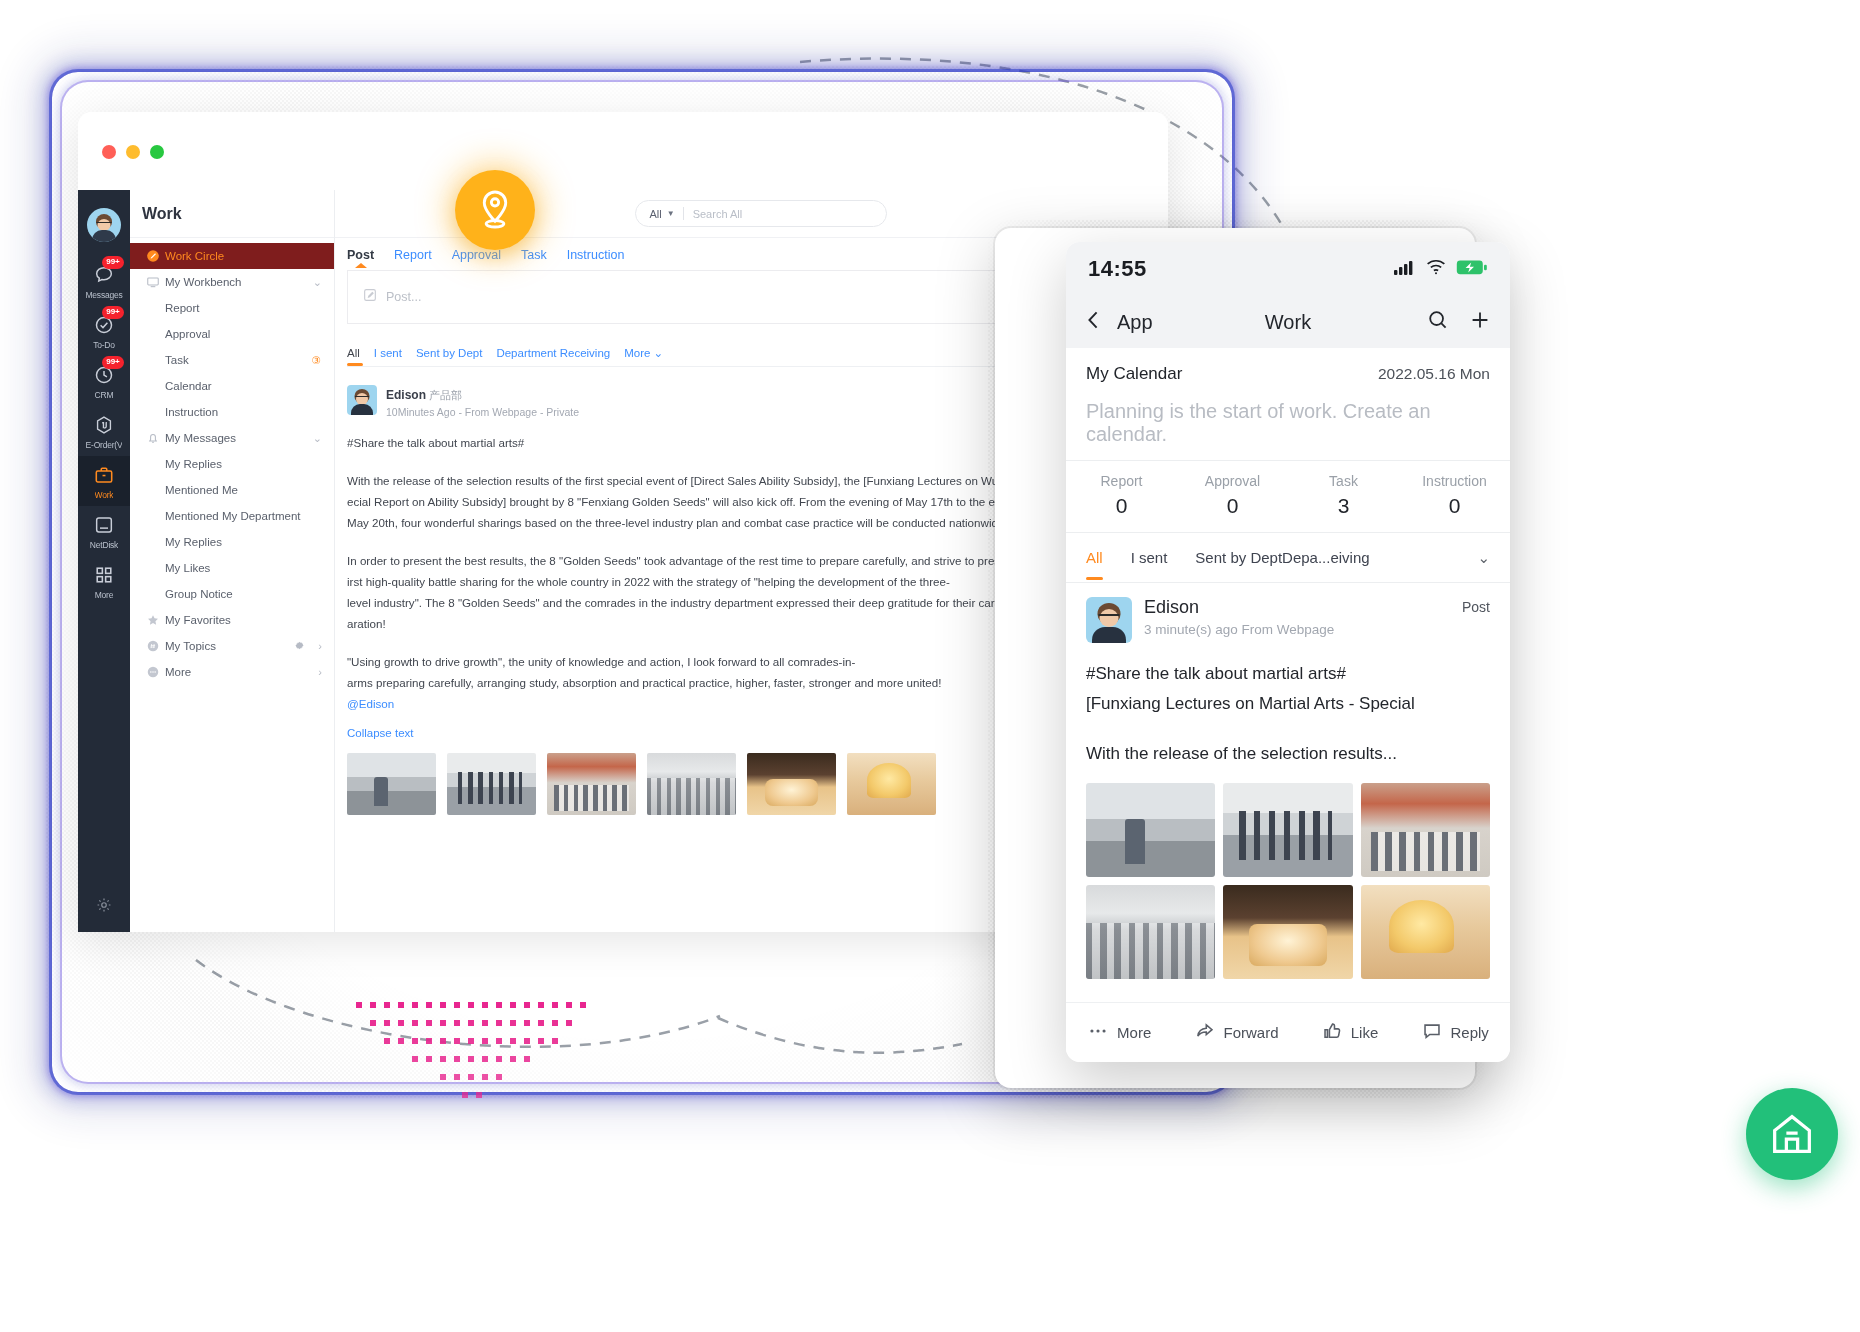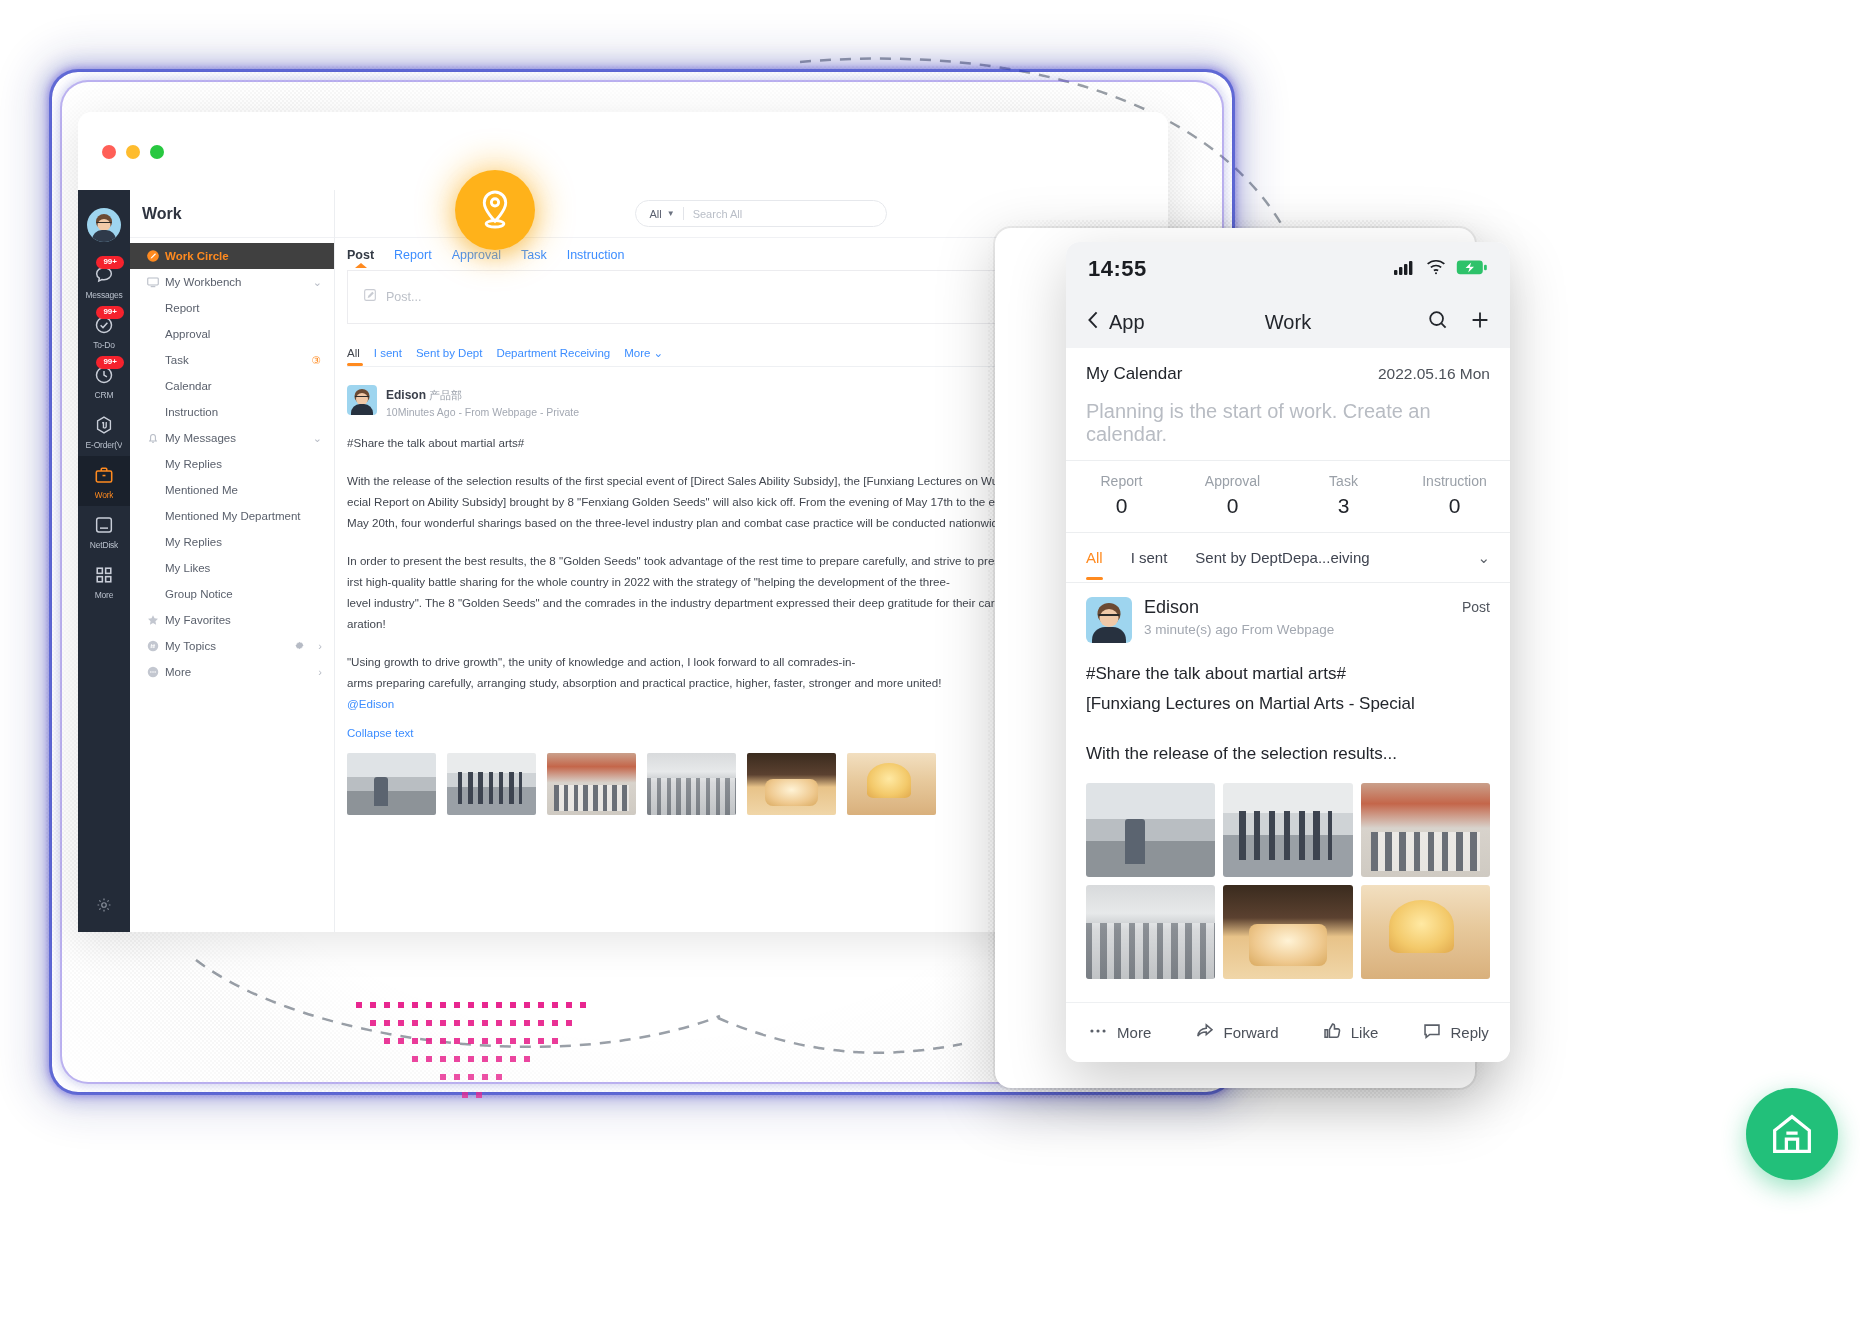--- a/index.html
+++ b/index.html
@@ -91,36 +91,36 @@
   .rail-item .lbl {
     font-size: 8.5px; margin-top: 2px; color: #b9c0cc; letter-spacing: -0.2px;
     white-space: nowrap; overflow: hidden; max-width: 50px; text-align:center;
   }
   .rail-item.active { background: #1a212c; }
   .rail-item.active .lbl { color: #ff8a1f; }
   .badge {
     position: absolute; right: 6px; top: 0px;
     background: #f5222d; color: #fff; font-size: 8px; line-height: 12px;
     height: 13px; min-width: 22px; border-radius: 7px; text-align: center;
-    padding: 0 7px; font-weight: bold;
+    padding: 0 1px; font-weight: bold;
   }
   .rail-gear { position: absolute; bottom: 14px; left: 50%; transform: translateX(-50%); opacity: .75; }
 
   
   .sidebar { width: 205px; background: #fff; border-right: 1px solid #eceef1; }
   .sidebar-head {
     height: 48px; display: flex; align-items: center; padding-left: 12px;
     font-size: 16px; font-weight: bold; color: #2f3440; border-bottom: 1px solid #f0f1f4;
   }
   .menu { padding-top: 5px; }
   .menu-row {
     height: 26px; display: flex; align-items: center; position: relative;
     padding-left: 16px; font-size: 11.5px; color: #5a606c; cursor: pointer;
   }
-  .menu-row.sel { background: #404040; color: #ff8a1f; font-weight: 700; }
+  .menu-row.sel { background: #7f1d1d; color: #ff8a1f; font-weight: 400; }
   .menu-row .mi { width: 17px; display: inline-flex; align-items: center; justify-content: flex-start; }
   .menu-row .mtxt { margin-left: 2px; white-space: nowrap; }
   .menu-row.sub .mtxt { margin-left: 19px; }
   .menu-row .chev { position: absolute; right: 12px; color: #b6bbc5; font-size: 11px; }
   .menu-row .cnt { position: absolute; right: 13px; color: #ff8a1f; font-size: 10.5px; }
   .menu-row .gear2 { position: absolute; right: 29px; color: #b6bbc5; font-size: 11px; }
 
   
   .content { flex: 1; background: #fff; position: relative; overflow: hidden; }
   .topbar {
@@ -225,21 +225,21 @@
   .statusbar {
     height: 54px; background: #f2f3f5; display: flex; align-items: center;
     padding: 0 22px; justify-content: space-between;
   }
   .st-time { font-size: 22px; font-weight: bold; color: #1b1d22; letter-spacing: .5px; }
   .st-right { display: flex; align-items: center; gap: 9px; }
   .navbar {
     height: 52px; background: #f2f3f5; display: flex; align-items: center;
     padding: 0 18px; justify-content: space-between;
   }
-  .nav-back { display: flex; align-items: center; font-size: 20px; color: #23262c; gap: 8px; }
+  .nav-back { display: flex; align-items: center; font-size: 20px; color: #23262c; gap: 16px; }
   .nav-title { font-size: 20px; color: #23262c; position: absolute; left: 50%; transform: translateX(-50%); }
   .nav-actions { display: flex; align-items: center; gap: 18px; }
 
   .cal-row {
     height: 52px; display: flex; align-items: center; justify-content: space-between;
     padding: 0 20px; font-size: 17px; color: #22252b;
   }
   .cal-date { color: #4c5159; font-size: 15.5px; }
   .cal-hint { padding: 0 20px 14px; font-size: 20px; color: #b8bcc3; }
 

